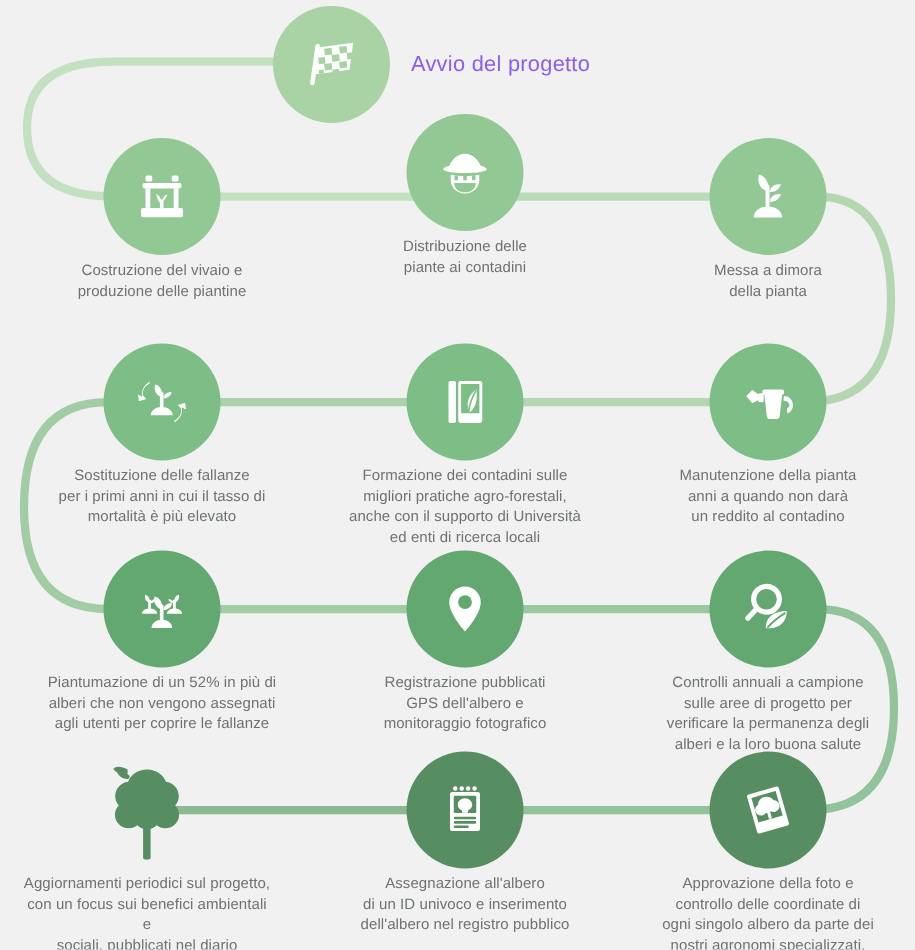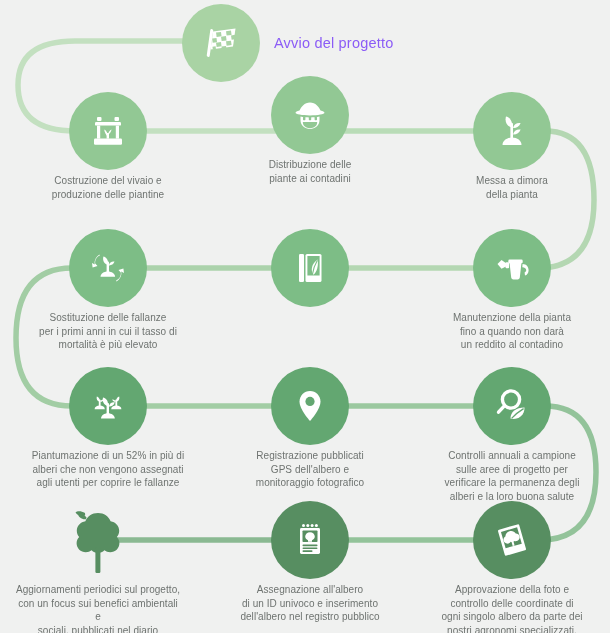--- a/index.html
+++ b/index.html
@@ -222,38 +222,42 @@
             <rect x="17.5" y="8" width="16" height="28" rx="1.6"></rect>
           </g>
           <g fill="#7dbd86">
             <rect x="19.4" y="10" width="12.2" height="19.5"></rect>
             <path d="M25 28.5 C22.6 24 23.6 17.6 29.6 13.5 C30.6 20.4 28.8 26 25.6 28.5 Z" fill="#ffffff"></path>
             <path d="M24.4 28.5 C25 23.4 26.8 18.6 29.4 14.2" stroke="#7dbd86" stroke-width="1.1" fill="none"></path>
           </g>
         </svg>
       </div>
     </div>
+    <div class="node-label">Formazione dei contadini sulle
+migliori pratiche agro-forestali,
+anche con il supporto di Università
+ed enti di ricerca locali</div>
   </div>
 
   <div class="node" style="left:424px; top:225px;">
     <div class="node-icon-wrap">
       <div class="circle" style="background:#7dbd86;">
         <svg width="44" height="44" viewBox="0 0 44 44">
           <g fill="#ffffff">
             <path d="M19.5 16.5 L31.5 16.5 L29.8 31.5 C29.7 32.6 28.8 33.4 27.7 33.4 L23.3 33.4 C22.2 33.4 21.3 32.6 21.2 31.5 Z"></path>
             <rect x="18.3" y="13.6" width="14.4" height="3.6" rx="1.3"></rect>
             <path d="M32.6 18 C36.5 18 38.6 21 38.6 24.2 C38.6 27 37 29 35 29.6 L34.6 26.4 C35.6 25.9 36.2 25.1 36.2 24.2 C36.2 22.6 34.8 21.2 32.3 21.2 Z"></path>
             <path d="M18 18.5 L11.5 14 L7.5 18 L11.5 22.8 L18 19.5 Z"></path>
             <rect x="15.5" y="16.2" width="3.6" height="6" rx="1"></rect>
           </g>
         </svg>
       </div>
     </div>
     <div class="node-label">Manutenzione della pianta
-fino a quando non darà
+anni a quando non darà
 un reddito al contadino</div>
   </div>
 
   <div class="node" style="left:20px; top:363px;">
     <div class="node-icon-wrap">
       <div class="circle" style="background:#63a771;">
         <svg width="44" height="44" viewBox="0 0 44 44">
           <g fill="#ffffff">
 
             <path d="M13.8 17.2 C13.8 14.4 12.4 12.8 10.8 12.5 C10.1 14.9 11.3 17 13.2 17.6 Z"></path>

